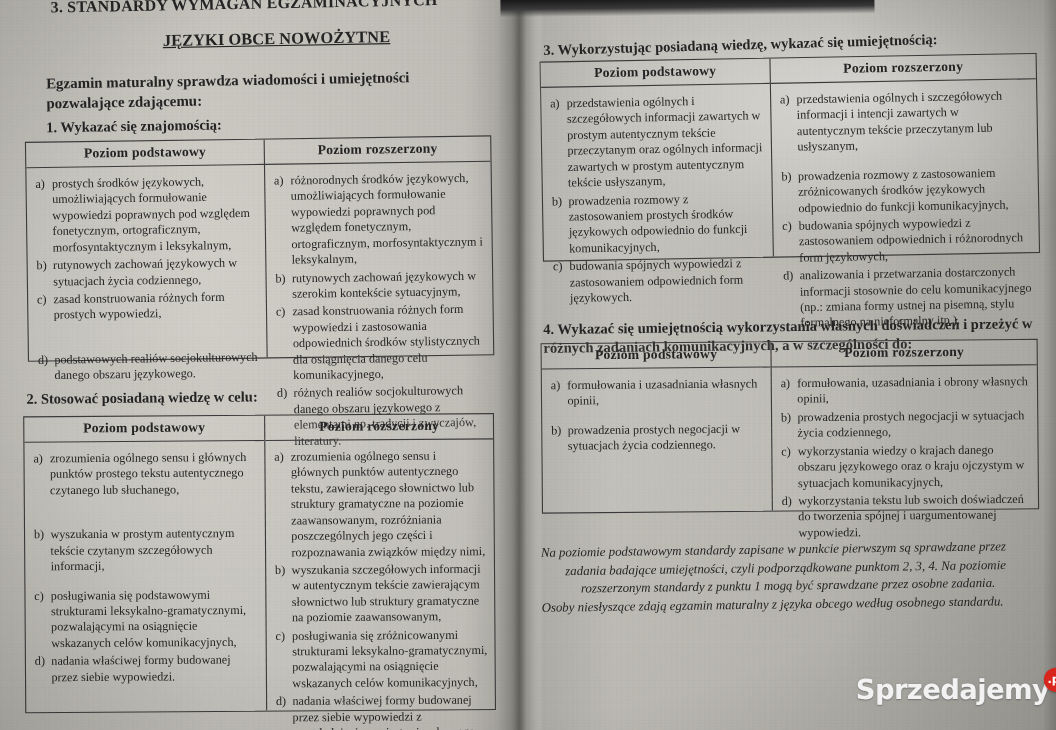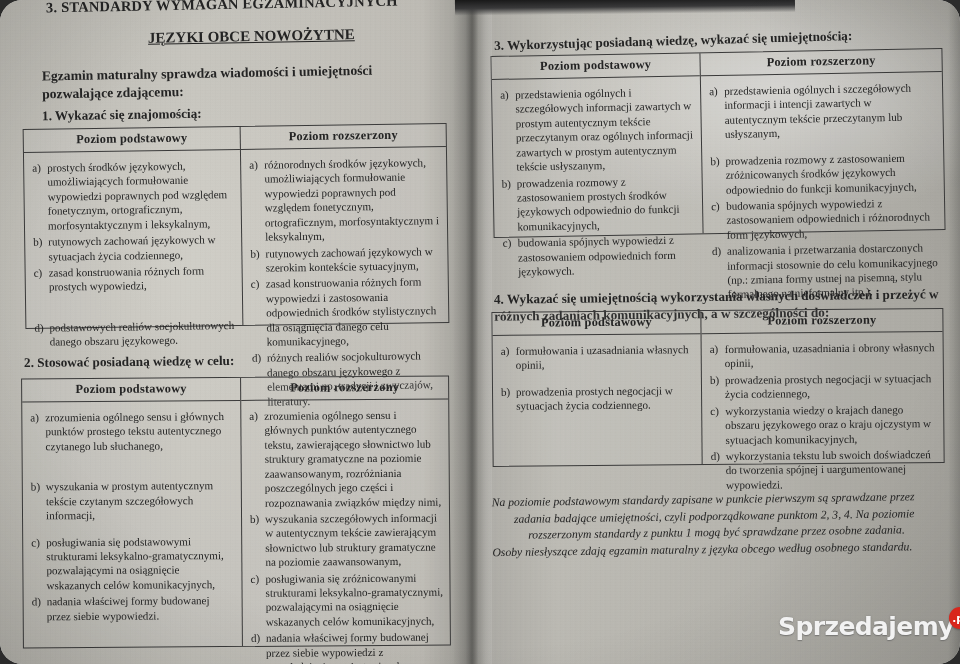--- a/index.html
+++ b/index.html
@@ -7,21 +7,20 @@
     padding: 0;
     background: #2b2b2b;
   }
   #page {
     position: relative;
     width: 960px;
     height: 664px;
     overflow: hidden;
     font-family: "Liberation Serif", "DejaVu Serif", serif;
     background: #cfcfcb;
-    border-radius: 22px;
   }
 
   
   .paper {
     position: absolute;
     inset: 0;
     background:
       radial-gradient(ellipse 70% 120% at 18% 40%, #e8e7e3 0%, #dbdad6 45%, #cdccc8 80%, #c2c1bd 100%),
       linear-gradient(90deg, #d6d5d1 0%, #e2e1dd 20%, #dedcd8 44%, #bfbeba 48%,
                       #a9a8a4 49.3%, #cfcecb 50.6%, #e5e4e0 58%, #e9e8e4 80%, #d8d7d3 100%);

